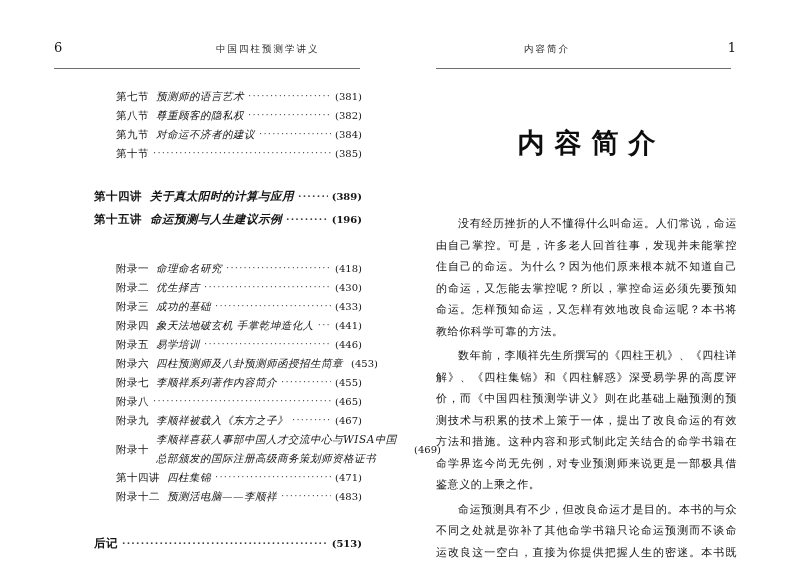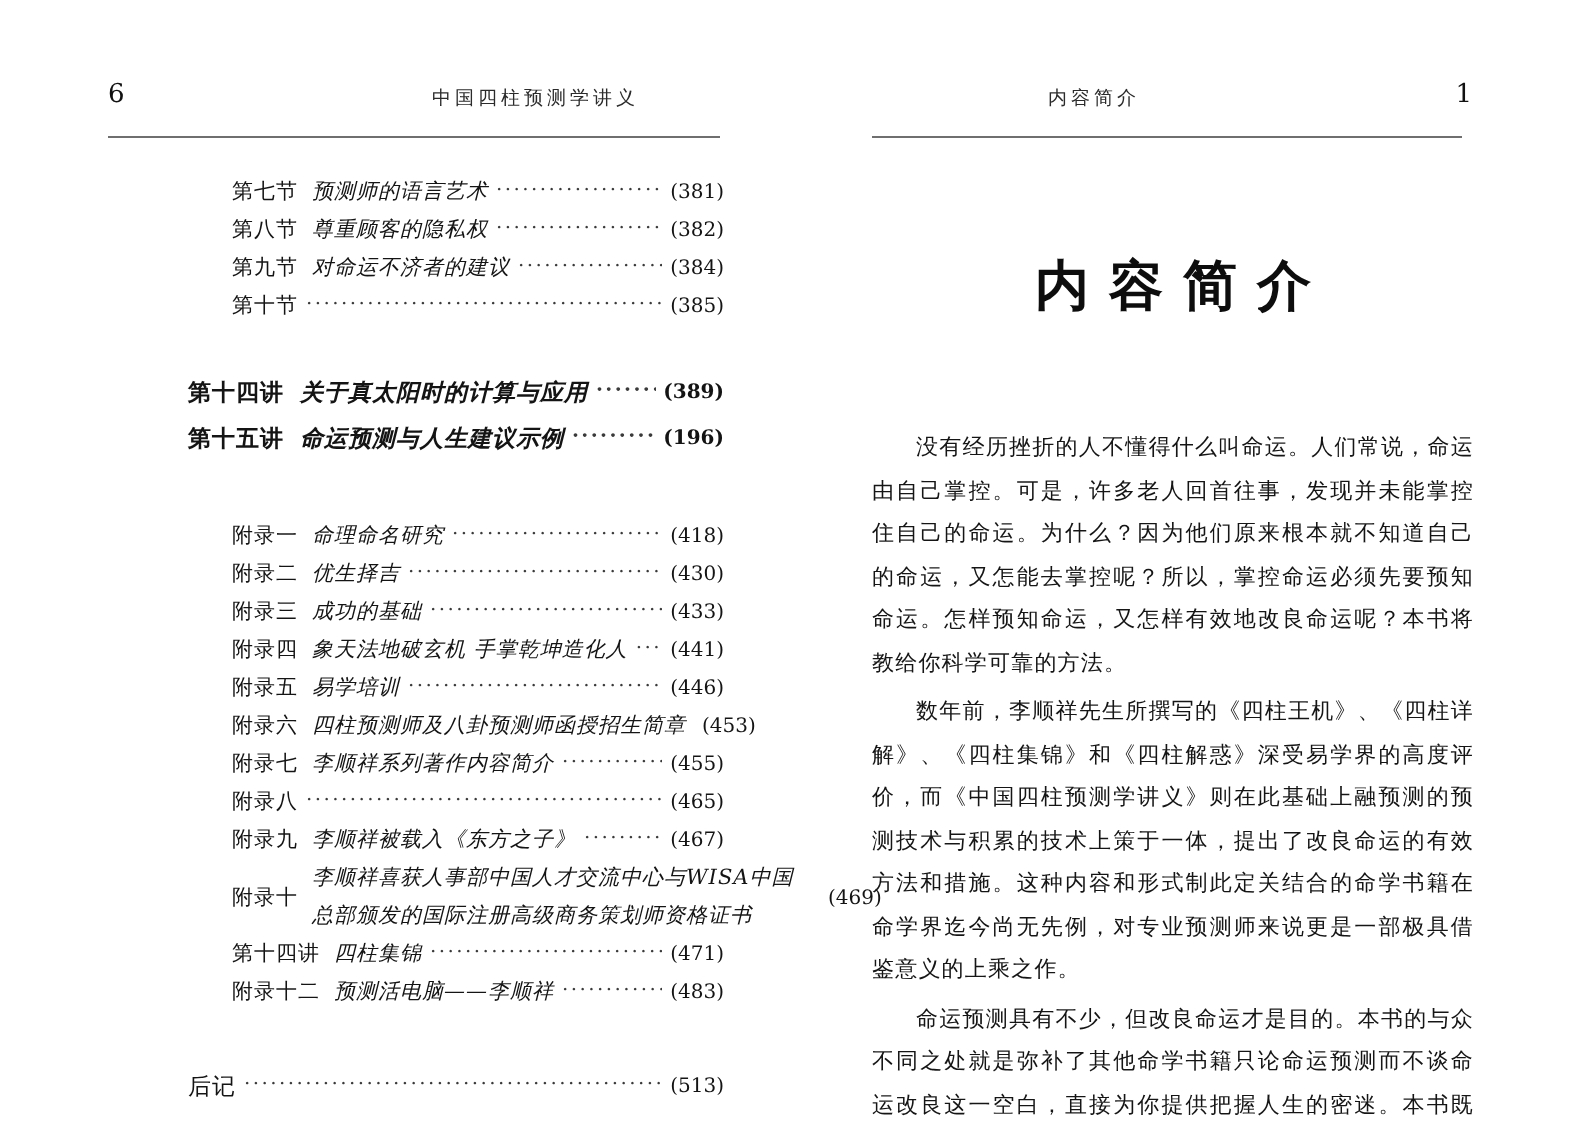--- a/index.html
+++ b/index.html
@@ -111,21 +111,21 @@
   .toc-row.indent { padding-left: 22px; }
   .toc-row.lecture {
     font-weight: bold;
     font-size: 11.5px;
     line-height: 23px;
     padding-left: 0;
   }
   .toc-row.lecture .txt { margin-left: 8px; }
   .toc-row.appendix { padding-left: 22px; }
   .toc-row.postscript {
-    font-weight: normal;
+    font-weight: bold;
     font-size: 11.5px;
     padding-left: 0;
   }
   .gap-lg { height: 22px; }
   .gap-xl { height: 28px; }
 
   
   .cn-title {
     margin-top: 56px;
     text-align: center;

